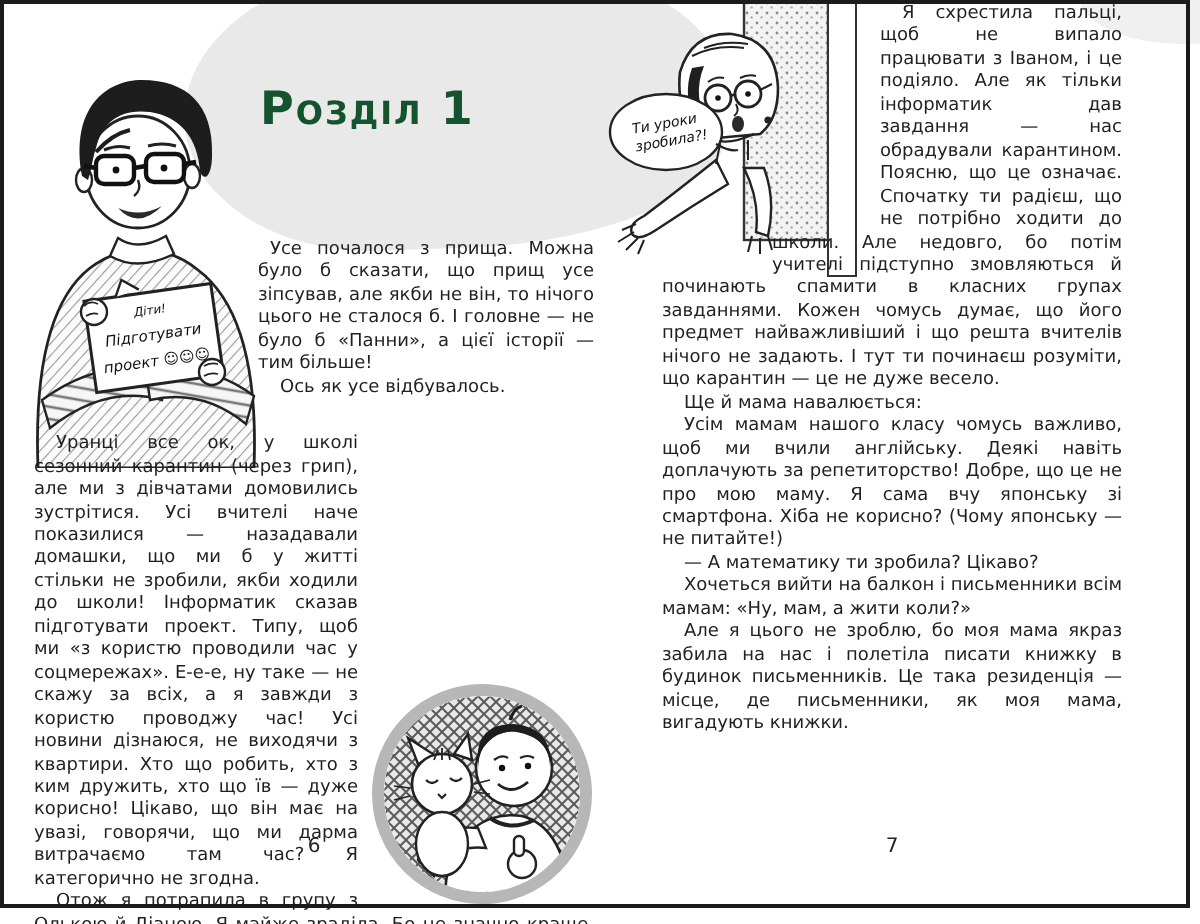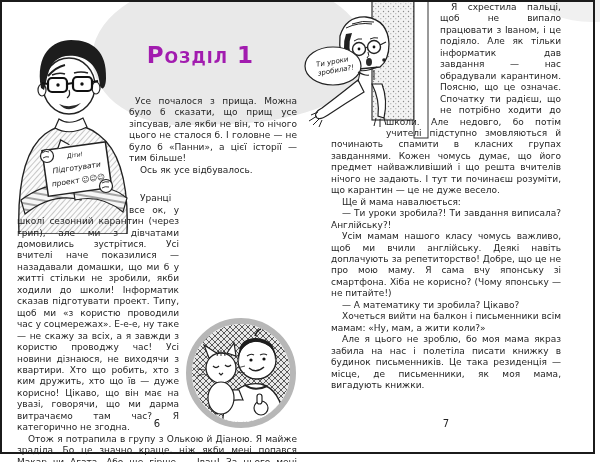--- a/index.html
+++ b/index.html
@@ -8,26 +8,26 @@
   .scan-border{position:absolute;left:0;top:0;width:595px;height:454px;
                border:2px solid #1b1b1b;box-sizing:border-box;pointer-events:none;z-index:5;}
   .blob{position:absolute;background:#e9e9e9;z-index:0;}
   .blob-title{left:92px;top:-18px;width:270px;height:142px;transform:rotate(-2deg);
               border-radius:48% 52% 58% 42% / 62% 55% 45% 58%;}
   .blob-corner{left:540px;top:-24px;width:104px;height:46px;background:#f0f0f0;border-radius:50%;}
   .page{position:absolute;top:2px;height:452px;box-sizing:border-box;z-index:1;}
   .page-left{left:2px;width:298px;padding:0 3px 0 15px;}
   .page-right{left:300px;width:294px;padding:0 33px 0 31px;}
   p{margin:0;font-size:9px;line-height:11.45px;text-align:justify;text-indent:11px;}
-  .chapter-title{position:absolute;left:128px;top:40px;width:124px;text-align:right;
+  .chapter-title{position:absolute;left:128px;top:40px;width:124px;text-align:left;
                  font-variant:small-caps;font-weight:bold;font-size:23px;letter-spacing:1px;
-                 color:#a21caf;z-index:2;}
+                 color:#14532d;z-index:2;}
   .boy-float{float:left;width:112px;height:210px;}
   .boy-float svg{margin:26px 0 0 -8px;display:block;}
-  .p-first-left{margin-top:94px;text-indent:6px;}
+  .p-first-left{margin-top:118px;text-indent:6px;}
   .section-break{margin-top:17px;}
   .vignette-float{float:right;clear:right;width:112px;height:110px;margin:142px 0 4px 6px;}
   .girl-float{float:left;width:109px;height:106px;}
   .girl-float svg{margin:-2px 0 0 -29px;display:block;}
   .girl-step{float:left;clear:left;width:55px;height:30px;}
   .p-first-right{margin-top:40px;text-indent:0;}
   .page-num{position:absolute;bottom:25px;text-align:center;font-size:10px;color:#222;}
   .page-num-left{left:15px;right:3px;}
   .page-num-right{left:31px;right:33px;}
   svg text{font-family:"DejaVu Sans",sans-serif;}
@@ -196,21 +196,20 @@
             <text x="31" y="64" font-size="7" font-style="italic" text-anchor="middle" fill="#111">Ти уроки</text>
             <text x="33" y="73" font-size="7" font-style="italic" text-anchor="middle" fill="#111">зробила?!</text>
           </g>
         </g>
       </svg>
     </div>
     <div class="girl-step"></div>
 
     <p>Я схрестила пальці, щоб не випало працювати з Іваном, і це подіяло. Але як тільки інформатик дав завдання — нас обрадували карантином. Поясню, що це означає. Спочатку ти радієш, що не потрібно ходити до школи. Але недовго, бо потім учителі підступно змовляються й починають спамити в класних групах завданнями. Кожен чомусь думає, що його предмет найважливіший і що решта вчителів нічого не задають. І тут ти починаєш розуміти, що карантин — це не дуже весело.</p>
     <p>Ще й мама навалюється:</p>
-    <p>— Ти уроки зробила?! Ти завдання виписала? Англійську?!</p>
     <p>Усім мамам нашого класу чомусь важливо, щоб ми вчили англійську. Деякі навіть доплачують за репетиторство! Добре, що це не про мою маму. Я сама вчу японську зі смартфона. Хіба не корисно? (Чому японську — не питайте!)</p>
     <p>— А математику ти зробила? Цікаво?</p>
     <p>Хочеться вийти на балкон і письменники всім мамам: «Ну, мам, а жити коли?»</p>
     <p>Але я цього не зроблю, бо моя мама якраз забила на нас і полетіла писати книжку в будинок письменників. Це така резиденція — місце, де письменники, як моя мама, вигадують книжки.</p>
 
     <div class="page-num page-num-right">7</div>
   </div>
 </div>
 
 </body></html>

